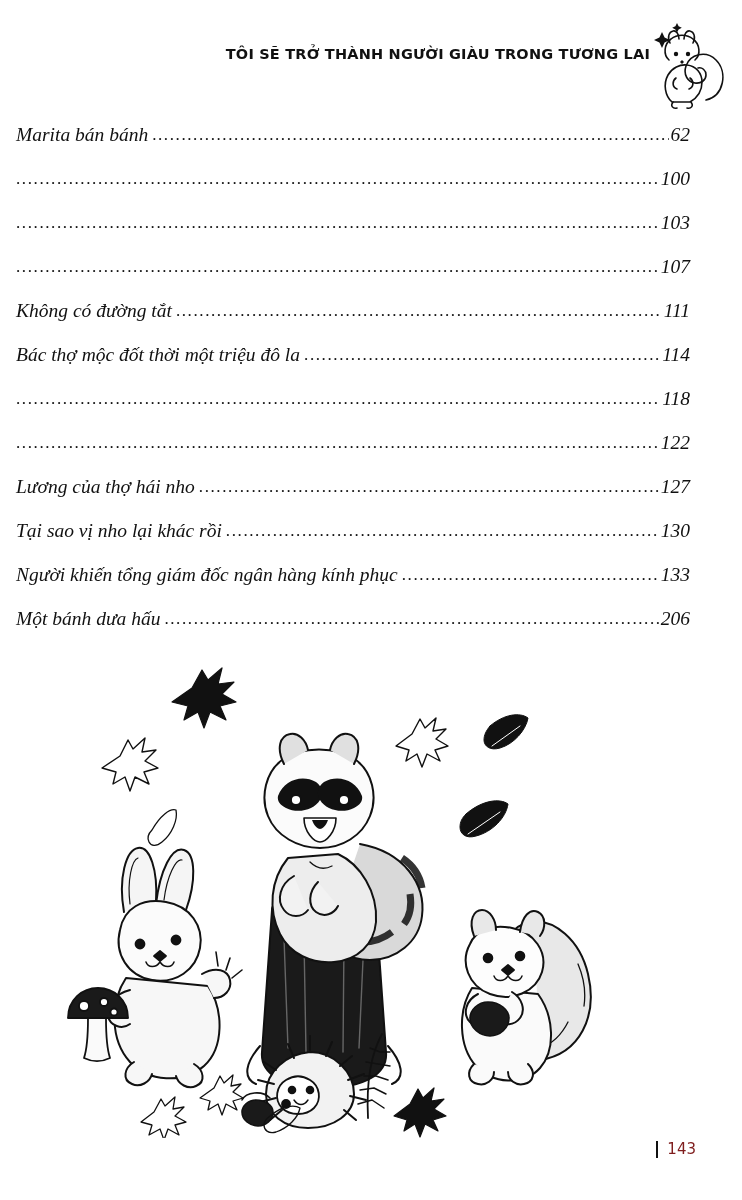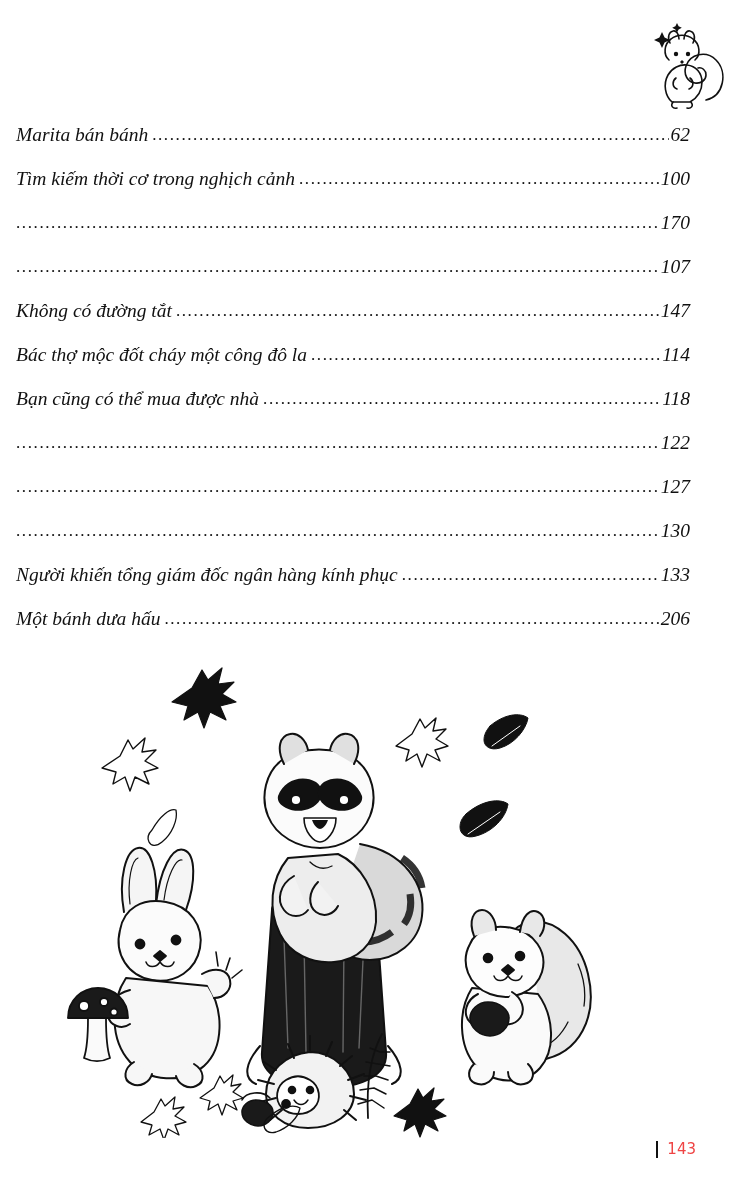--- a/index.html
+++ b/index.html
@@ -91,33 +91,34 @@
   
   .page-footer {
     position: absolute;
     bottom: 42px;
     right: 46px;
     display: flex;
     align-items: center;
     gap: 9px;
     font-family: "DejaVu Sans", sans-serif;
     font-size: 15px;
-    color: #ef4444;
+    color: #7f1d1d;
   }
   .footer-rule {
     display: inline-block;
     width: 2px;
     height: 17px;
     background: #111;
   }
 </style>
 </head>
 <body>
 
 <div class="page-header">
+  <div class="header-title">TÔI SẼ TRỞ THÀNH NGƯỜI GIÀU TRONG TƯƠNG LAI</div>
 
   <svg class="squirrel-logo" viewBox="0 0 78 96">
     <g fill="none" stroke="#111" stroke-width="1.6" stroke-linecap="round" stroke-linejoin="round">
 
       <path d="M16 16 l2.6 5.4 5.4 2.6 -5.4 2.6 -2.6 5.4 -2.6 -5.4 -5.4 -2.6 5.4 -2.6 z" fill="#111" stroke="none"></path>
       <path d="M31 7 l1.6 3.2 3.2 1.6 -3.2 1.6 -1.6 3.2 -1.6 -3.2 -3.2 -1.6 3.2 -1.6 z" fill="#111" stroke="none"></path>
 
       <path d="M60 84 c18 -4 22 -28 10 -40 c-10 -10 -26 -6 -30 6 c-3 9 2 16 9 17 c6 1 11 -3 11 -8 c0 -5 -4 -8 -8 -7"></path>
 
       <path d="M26 86 c-7 -6 -9 -18 -4 -27 c4 -7 12 -11 19 -10 c9 1 15 8 15 17 c0 9 -5 16 -12 20 z"></path>
@@ -142,64 +143,64 @@
 
 <div class="toc">
 
   <div class="toc-row">
     <span class="toc-title">Marita bán bánh</span>
     <span class="toc-dots">.......................................................................................................................</span>
     <span class="toc-page">62</span>
   </div>
 
   <div class="toc-row">
-    <span class="toc-title">Tìm kiếm thời cơ trong nghịch cảnh</span>
     <span class="toc-dots">.......................................................................................................................</span>
     <span class="toc-page">100</span>
   </div>
 
   <div class="toc-row">
     <span class="toc-dots">.......................................................................................................................</span>
-    <span class="toc-page">170</span>
+    <span class="toc-page">103</span>
   </div>
 
   <div class="toc-row">
     <span class="toc-dots">.......................................................................................................................</span>
     <span class="toc-page">107</span>
   </div>
 
   <div class="toc-row">
     <span class="toc-title">Không có đường tắt</span>
     <span class="toc-dots">.......................................................................................................................</span>
-    <span class="toc-page">147</span>
-  </div>
-
-  <div class="toc-row">
-    <span class="toc-title">Bác thợ mộc đốt cháy một công đô la</span>
+    <span class="toc-page">111</span>
+  </div>
+
+  <div class="toc-row">
+    <span class="toc-title">Bác thợ mộc đốt thời một triệu đô la</span>
     <span class="toc-dots">.......................................................................................................................</span>
     <span class="toc-page">114</span>
   </div>
 
   <div class="toc-row">
-    <span class="toc-title">Bạn cũng có thể mua được nhà</span>
     <span class="toc-dots">.......................................................................................................................</span>
     <span class="toc-page">118</span>
   </div>
 
   <div class="toc-row">
     <span class="toc-dots">.......................................................................................................................</span>
     <span class="toc-page">122</span>
   </div>
 
   <div class="toc-row">
+    <span class="toc-title">Lương của thợ hái nho</span>
     <span class="toc-dots">.......................................................................................................................</span>
     <span class="toc-page">127</span>
   </div>
 
   <div class="toc-row">
+    <span class="toc-title">Tại sao vị nho lại khác rồi</span>
     <span class="toc-dots">.......................................................................................................................</span>
     <span class="toc-page">130</span>
   </div>
 
   <div class="toc-row">
     <span class="toc-title">Người khiến tổng giám đốc ngân hàng kính phục</span>
     <span class="toc-dots">.......................................................................................................................</span>
     <span class="toc-page">133</span>
   </div>
 

